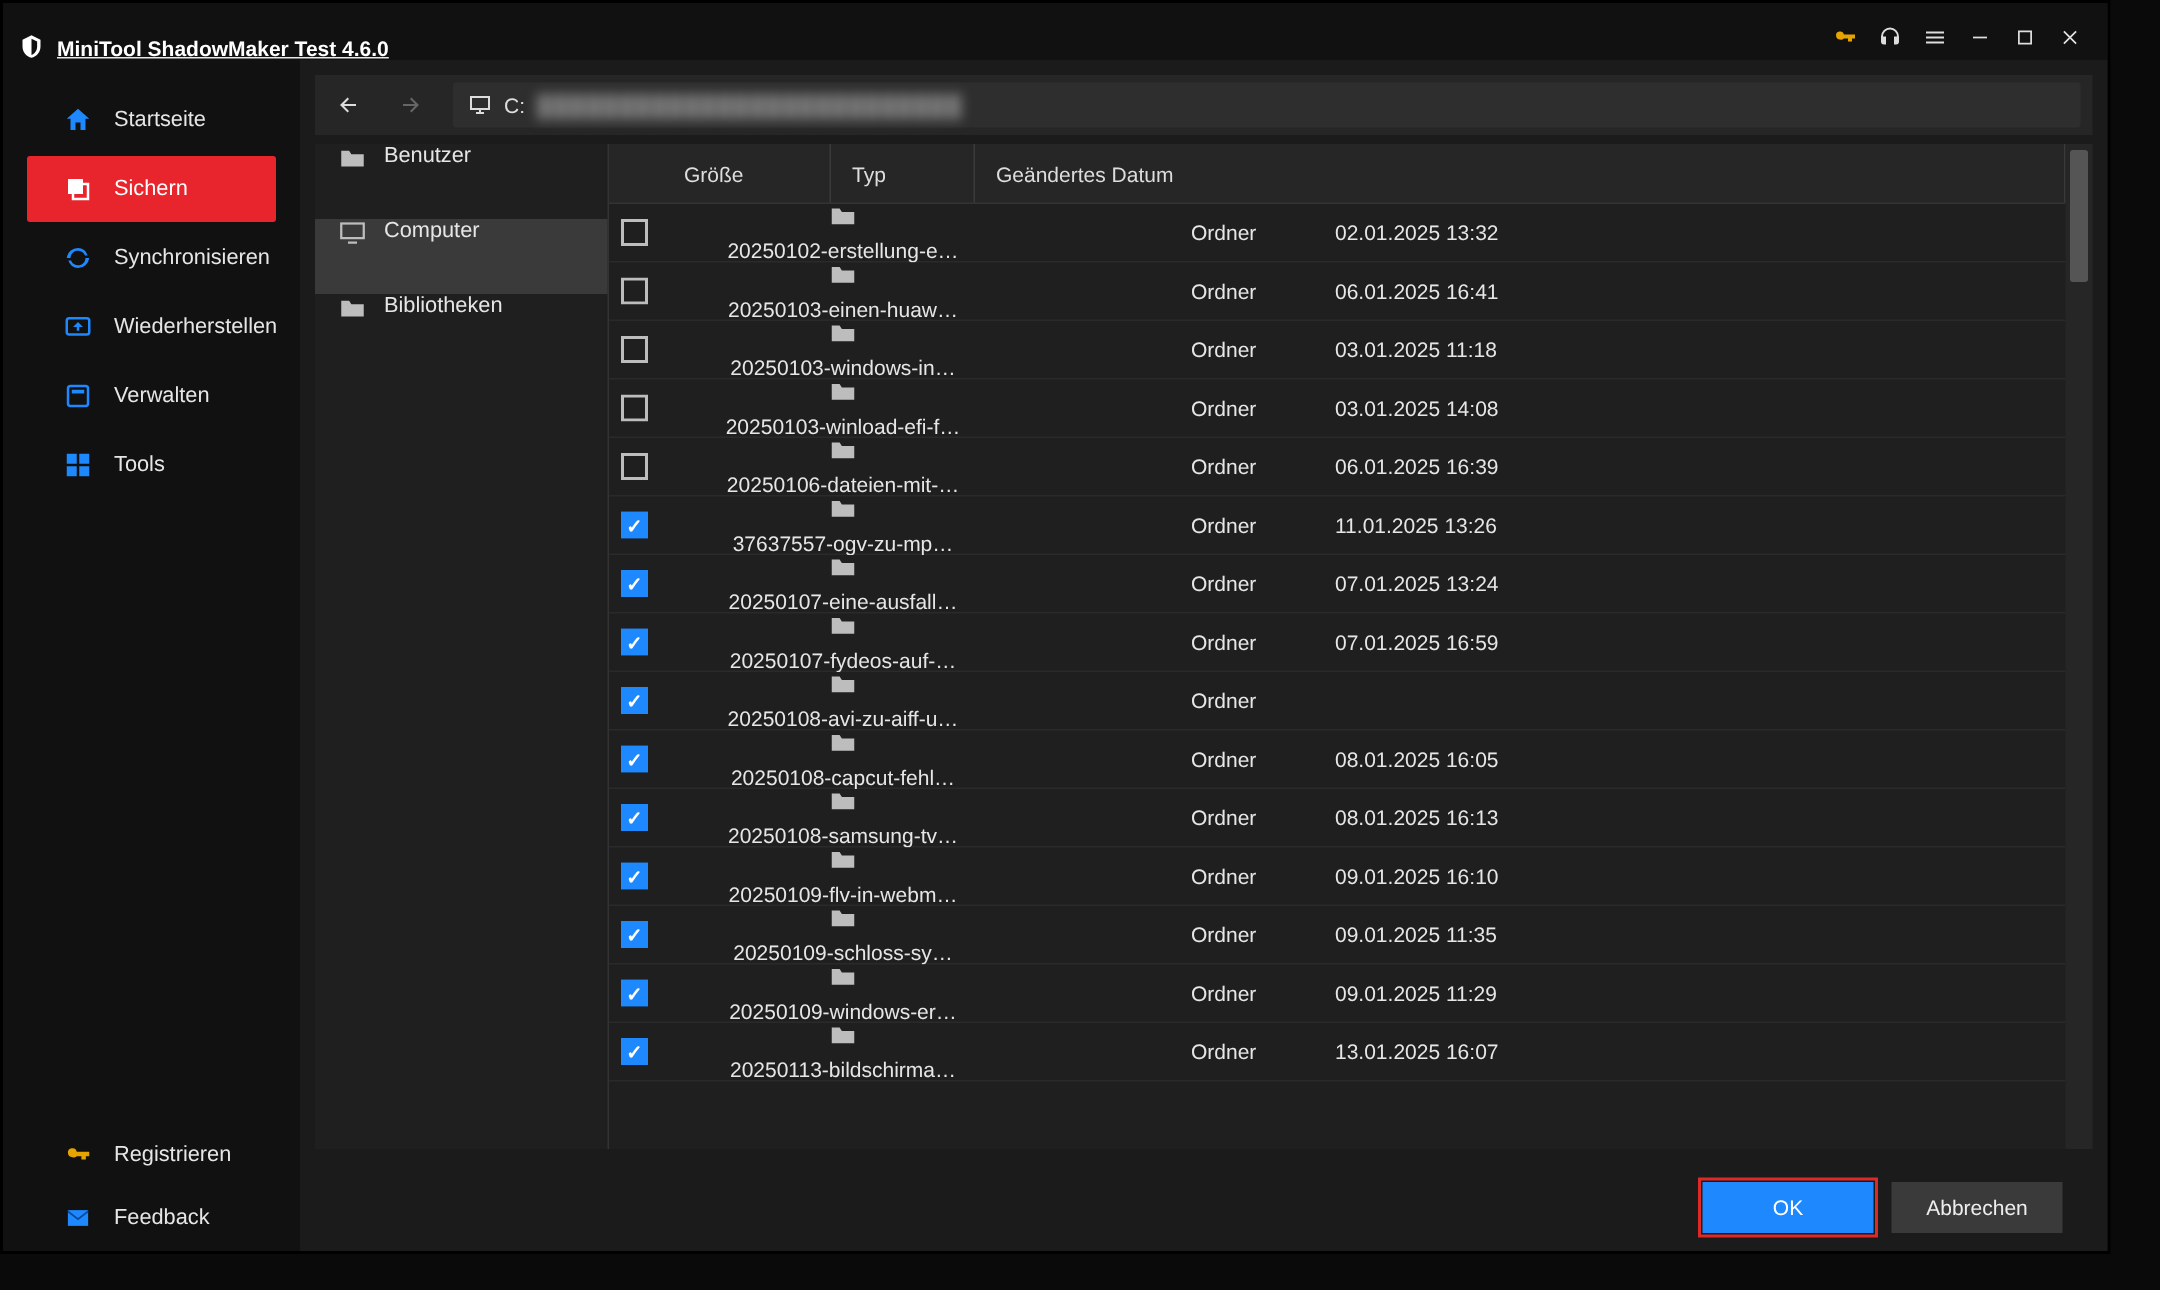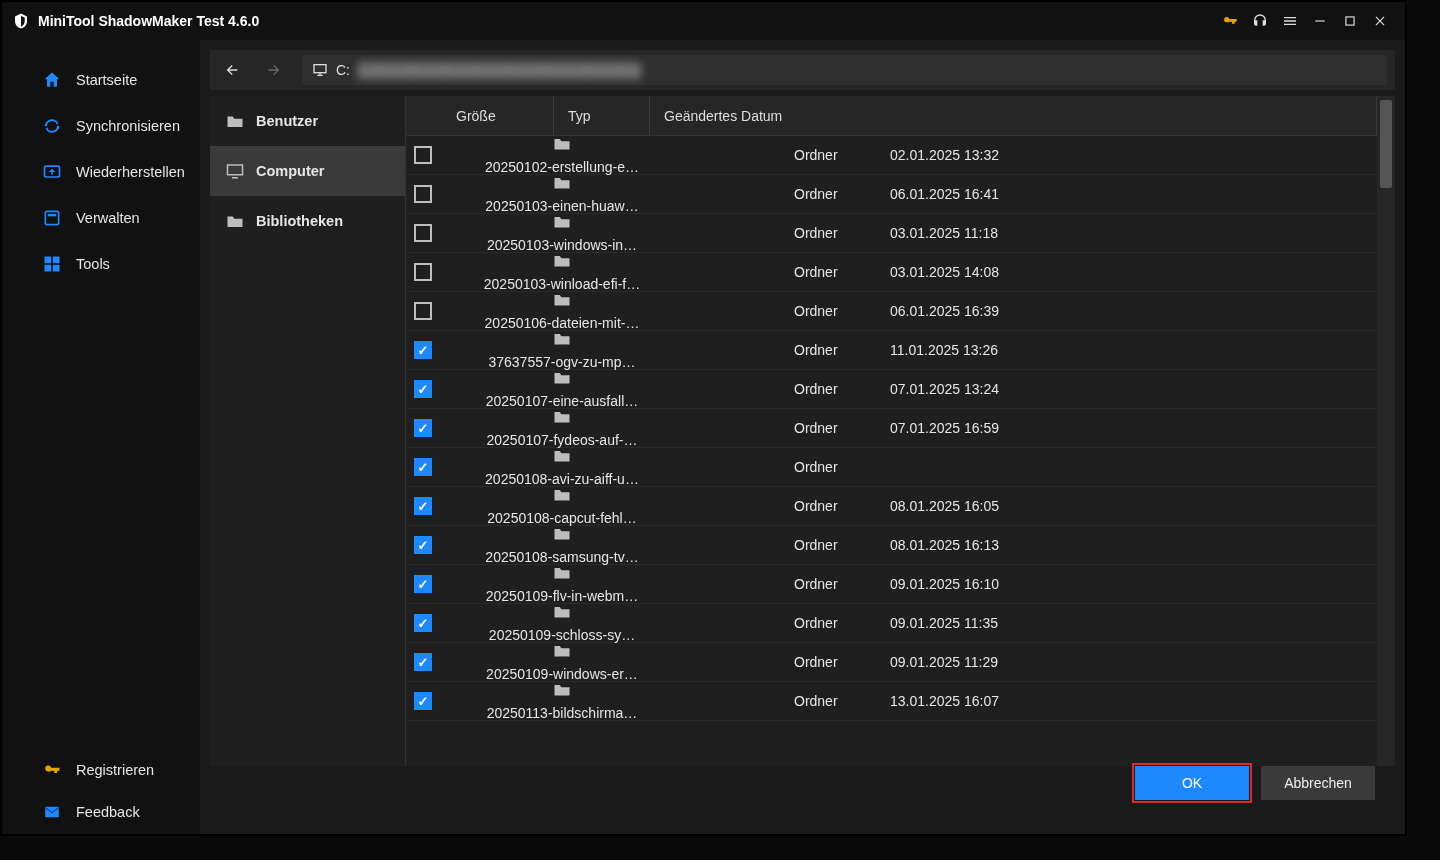--- a/index.html
+++ b/index.html
@@ -1,21 +1,21 @@
 <!DOCTYPE html>
 <html><head>
 <meta charset="utf-8">
 <style>
 * { margin: 0; padding: 0; box-sizing: border-box; font-family: -apple-system, "Segoe UI", Arial, sans-serif; }
 html, body { width: 1440px; height: 860px; background: #0a0a0a; color: #e6e6e6; overflow: hidden; }
 
 .app { width: 1407px; height: 836px; background: #111111; border: 2px solid #000; position: relative; }
 
 
-.titlebar { height: 38px; display: flex; align-items: center; background: #111; padding: 0 10px; }
+.titlebar { height: 38px; display: flex; align-items: flex-end; background: #111; padding: 0 10px; text-decoration: underline; }
 .titlebar .logo { width: 18px; height: 18px; margin-right: 8px; display:flex;align-items:center;justify-content:center; }
 .titlebar .title { font-size: 14px; font-weight: 600; color: #fff; }
 .titlebar .spacer { flex: 1; }
 .titlebar .winbtn { width: 30px; height: 30px; display: flex; align-items: center; justify-content: center; color: #ddd; cursor: pointer; font-size: 14px;}
 .titlebar .winbtn.key { color: #e6a400; }
 
 
 .body { display: flex; height: calc(100% - 38px); }
 .sidebar { width: 198px; background: #111; display: flex; flex-direction: column; padding-top: 18px; }
 .sidebar .item { height: 44px; display: flex; align-items: center; padding-left: 24px; gap: 14px; color: #e6e6e6; font-size: 14.5px; cursor: pointer; margin: 0 16px 2px 16px; border-radius: 2px;}
@@ -26,21 +26,21 @@
 
 
 .main { flex: 1; background: #1b1b1b; display: flex; flex-direction: column; padding: 10px 10px 12px 0; }
 .pathrow { height: 40px; background: #262626; margin-left: 10px; display: flex; align-items: center; gap: 14px; padding: 0 8px;}
 .pathrow .navbtn { width: 28px; height: 28px; display:flex;align-items:center;justify-content:center; cursor:pointer; color:#ccc;}
 .pathrow .pathbox { flex:1; height: 30px; background:#2e2e2e; display:flex;align-items:center; gap:8px; padding:0 10px; border-radius:2px; color:#ddd; font-size:14px; position:relative;}
 .pathrow .pathbox .blur { filter: blur(4px); color:#777; letter-spacing:1px;}
 
 .browser { flex:1; display:flex; margin-left:10px; margin-top:6px; background:#1f1f1f; min-height:0; }
 .tree { width: 196px; background:#1f1f1f; border-right:1px solid #333; }
-.tree .titem { height: 50px; display:flex; align-items:center; gap:12px; padding-left: 16px; font-size:14.5px; cursor:pointer;font-weight:bold;}
+.tree .titem { height: 50px; display:flex; gap:12px; padding-left: 16px; font-size:14.5px; cursor:pointer;}
 .tree .titem.sel { background:#3a3a3a; }
 .tree .tic { width:18px;height:18px; display:flex;align-items:center;justify-content:center;}
 
 .filesWrap { flex:1; display:flex; min-height:0;}
 .files { flex:1; display:flex; flex-direction:column; min-height:0;}
 .hdr { height: 40px; display:flex; align-items:center; border-bottom:1px solid #333; background:#262626;}
 .hdr .hcell { font-size:14px; color:#ddd; border-right:1px solid #3a3a3a; height:100%; display:flex;align-items:center; padding-left:14px;}
 .col-chk {width:36px; padding:0 !important; border-right:none !important;}
 .col-name { width: 226px; }
 .col-size { width: 112px; }
@@ -54,21 +54,21 @@
 
 .chk { width:18px; height:18px; border:2px solid #bdbdbd; display:flex;align-items:center;justify-content:center; cursor:pointer; margin-left:8px;}
 .chk.on { background:#1e88ff; border-color:#1e88ff; }
 .chk.on::after { content:"✓"; color:#fff; font-size:13px; font-weight:bold; line-height:1;}
 
 .fic { width:18px;height:16px; display:flex;align-items:center;justify-content:center;}
 
 .scroll { width:18px; background:#262626; position:relative;}
 .scroll .thumb { position:absolute; left:3px; right:3px; top:4px; height:88px; background:#555; border-radius:2px;}
 
-.btnrow { height: 56px; display:flex; align-items:flex-start; justify-content:flex-end; gap:12px; padding-right:20px;}
+.btnrow { height: 56px; display:flex; align-items:flex-end; justify-content:flex-end; gap:12px; padding-right:20px;}
 .btn { width:114px; height:34px; display:flex;align-items:center;justify-content:center; font-size:14px; cursor:pointer; background:#3a3a3a; color:#eee;}
 .btn.primary { background:#1e88ff; color:#fff; outline:2px solid #e02828; outline-offset:1px;}
 
 svg { display:block; }
 </style>
 </head>
 <body>
 
 <div class="app">
 
@@ -115,20 +115,29 @@
   <div class="body">
 
     <div class="sidebar">
       <div class="item">
         <span class="ic">
             <svg width="20" height="20" viewBox="0 0 24 24">
               <path fill="#1e88ff" d="M12 3l9 8h-3v9h-4v-6H10v6H6v-9H3z"></path>
             </svg>
           </span>
         <span>Startseite</span>
+      </div>
+      <div class="item active">
+        <span class="ic">
+            <svg width="20" height="20" viewBox="0 0 24 24">
+              <rect x="4" y="4" width="12" height="12" fill="#fff"></rect>
+              <rect x="8" y="8" width="12" height="12" fill="none" stroke="#fff" stroke-width="2"></rect>
+            </svg>
+          </span>
+        <span>Sichern</span>
       </div>
       <div class="item">
         <span class="ic">
             <svg width="20" height="20" viewBox="0 0 24 24">
               <path fill="#1e88ff" d="M12 4a8 8 0 0 1 7.7 6h-2.1A6 6 0 0 0 6 12H3a9 9 0 0 1 9-8zm0 16a8 8 0 0 1-7.7-6h2.1A6 6 0 0 0 18 12h3a9 9 0 0 1-9 8z"></path>
             </svg>
           </span>
         <span>Synchronisieren</span>
       </div>
       <div class="item">

